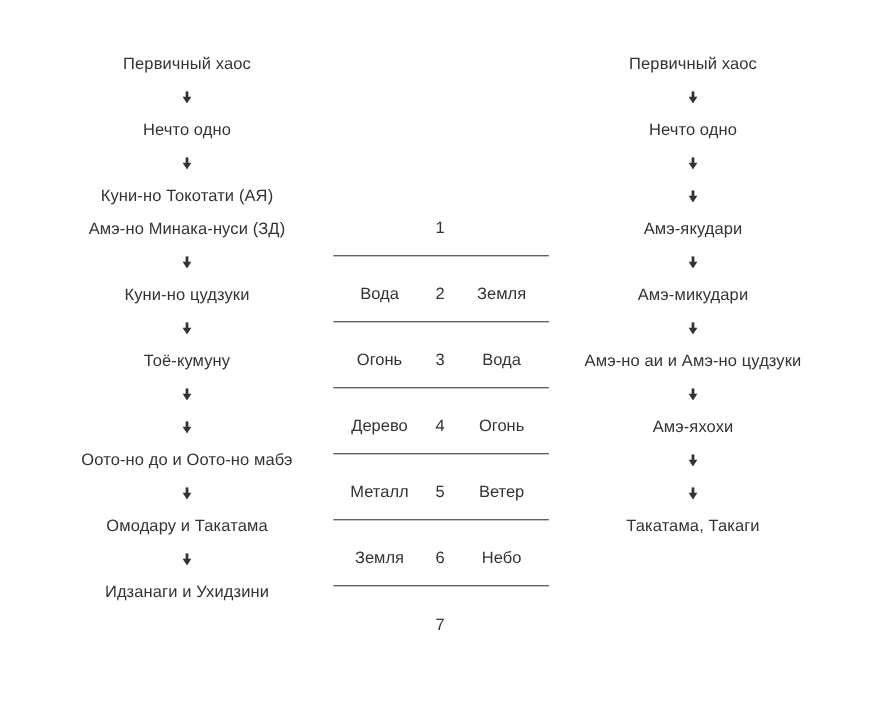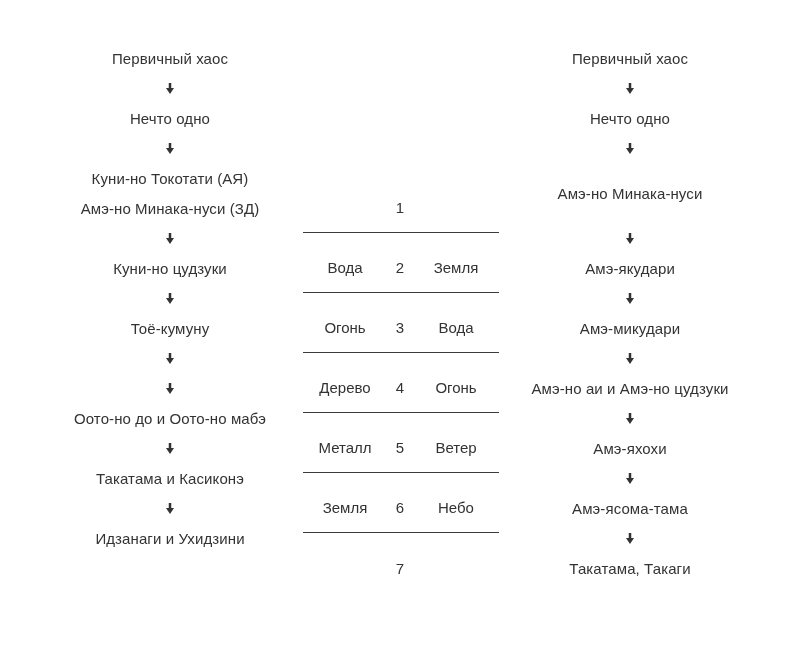--- a/index.html
+++ b/index.html
@@ -75,21 +75,21 @@
         <svg class="arrow-icon" width="8" height="11" viewBox="0 0 8 11">
           <path d="M2.75 0 h2.5 v5 H8 L4 11 0 5 h2.75 z" fill="#333333"></path>
         </svg>
       </div>
     <div class="row">Оото-но до и Оото-но мабэ</div>
     <div class="row">
         <svg class="arrow-icon" width="8" height="11" viewBox="0 0 8 11">
           <path d="M2.75 0 h2.5 v5 H8 L4 11 0 5 h2.75 z" fill="#333333"></path>
         </svg>
       </div>
-    <div class="row">Такатама и Касиконэ</div>
+    <div class="row">Омодару и Такатама</div>
     <div class="row">
         <svg class="arrow-icon" width="8" height="11" viewBox="0 0 8 11">
           <path d="M2.75 0 h2.5 v5 H8 L4 11 0 5 h2.75 z" fill="#333333"></path>
         </svg>
       </div>
     <div class="row">Идзанаги и Ухидзини</div>
   </div>
 
   <div class="elements-table">
     <div class="trow bordered">
@@ -135,21 +135,20 @@
         <svg class="arrow-icon" width="8" height="11" viewBox="0 0 8 11">
           <path d="M2.75 0 h2.5 v5 H8 L4 11 0 5 h2.75 z" fill="#333333"></path>
         </svg>
       </div>
     <div class="row">Нечто одно</div>
     <div class="row">
         <svg class="arrow-icon" width="8" height="11" viewBox="0 0 8 11">
           <path d="M2.75 0 h2.5 v5 H8 L4 11 0 5 h2.75 z" fill="#333333"></path>
         </svg>
       </div>
-    <div class="row tall">Амэ-но Минака-нуси</div>
     <div class="row">
         <svg class="arrow-icon" width="8" height="11" viewBox="0 0 8 11">
           <path d="M2.75 0 h2.5 v5 H8 L4 11 0 5 h2.75 z" fill="#333333"></path>
         </svg>
       </div>
     <div class="row">Амэ-якудари</div>
     <div class="row">
         <svg class="arrow-icon" width="8" height="11" viewBox="0 0 8 11">
           <path d="M2.75 0 h2.5 v5 H8 L4 11 0 5 h2.75 z" fill="#333333"></path>
         </svg>
@@ -165,21 +164,20 @@
         <svg class="arrow-icon" width="8" height="11" viewBox="0 0 8 11">
           <path d="M2.75 0 h2.5 v5 H8 L4 11 0 5 h2.75 z" fill="#333333"></path>
         </svg>
       </div>
     <div class="row">Амэ-яхохи</div>
     <div class="row">
         <svg class="arrow-icon" width="8" height="11" viewBox="0 0 8 11">
           <path d="M2.75 0 h2.5 v5 H8 L4 11 0 5 h2.75 z" fill="#333333"></path>
         </svg>
       </div>
-    <div class="row">Амэ-ясома-тама</div>
     <div class="row">
         <svg class="arrow-icon" width="8" height="11" viewBox="0 0 8 11">
           <path d="M2.75 0 h2.5 v5 H8 L4 11 0 5 h2.75 z" fill="#333333"></path>
         </svg>
       </div>
     <div class="row">Такатама, Такаги</div>
   </div>
 
 </div>
 

